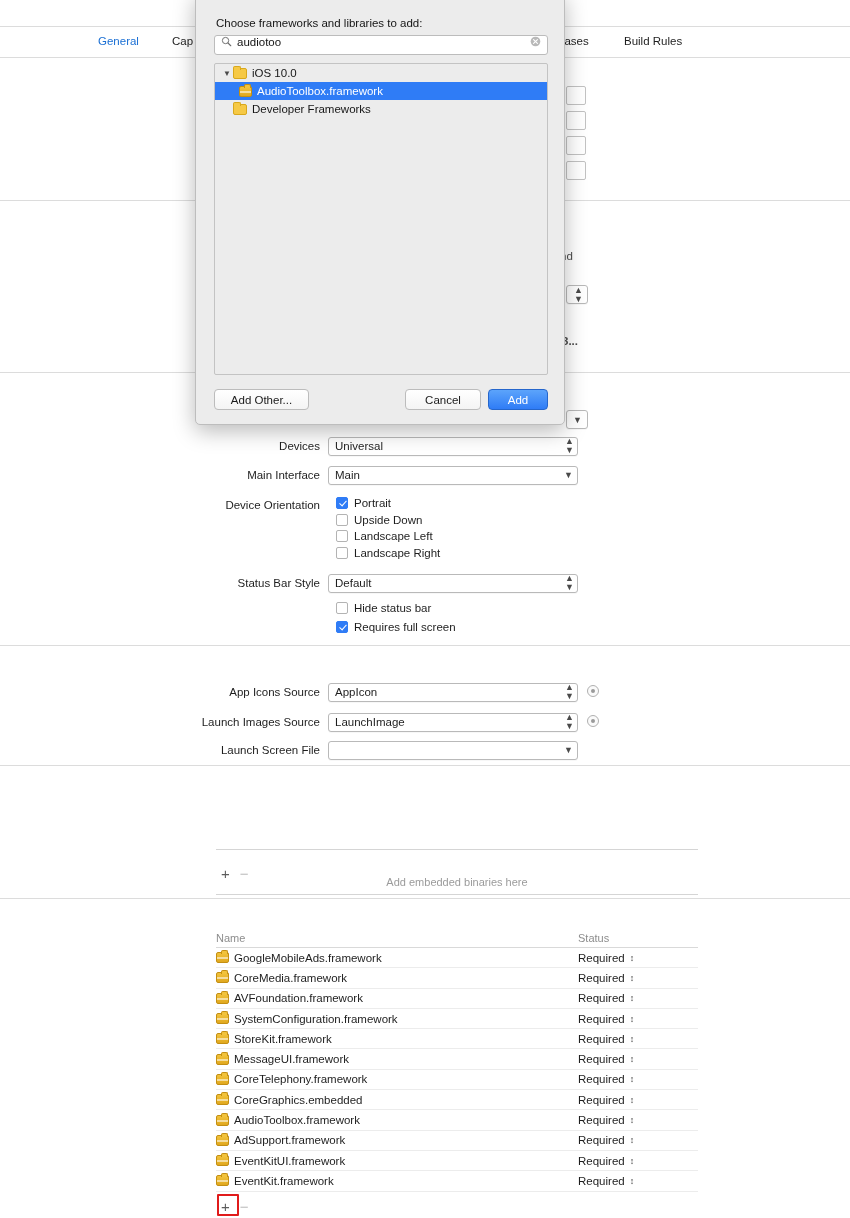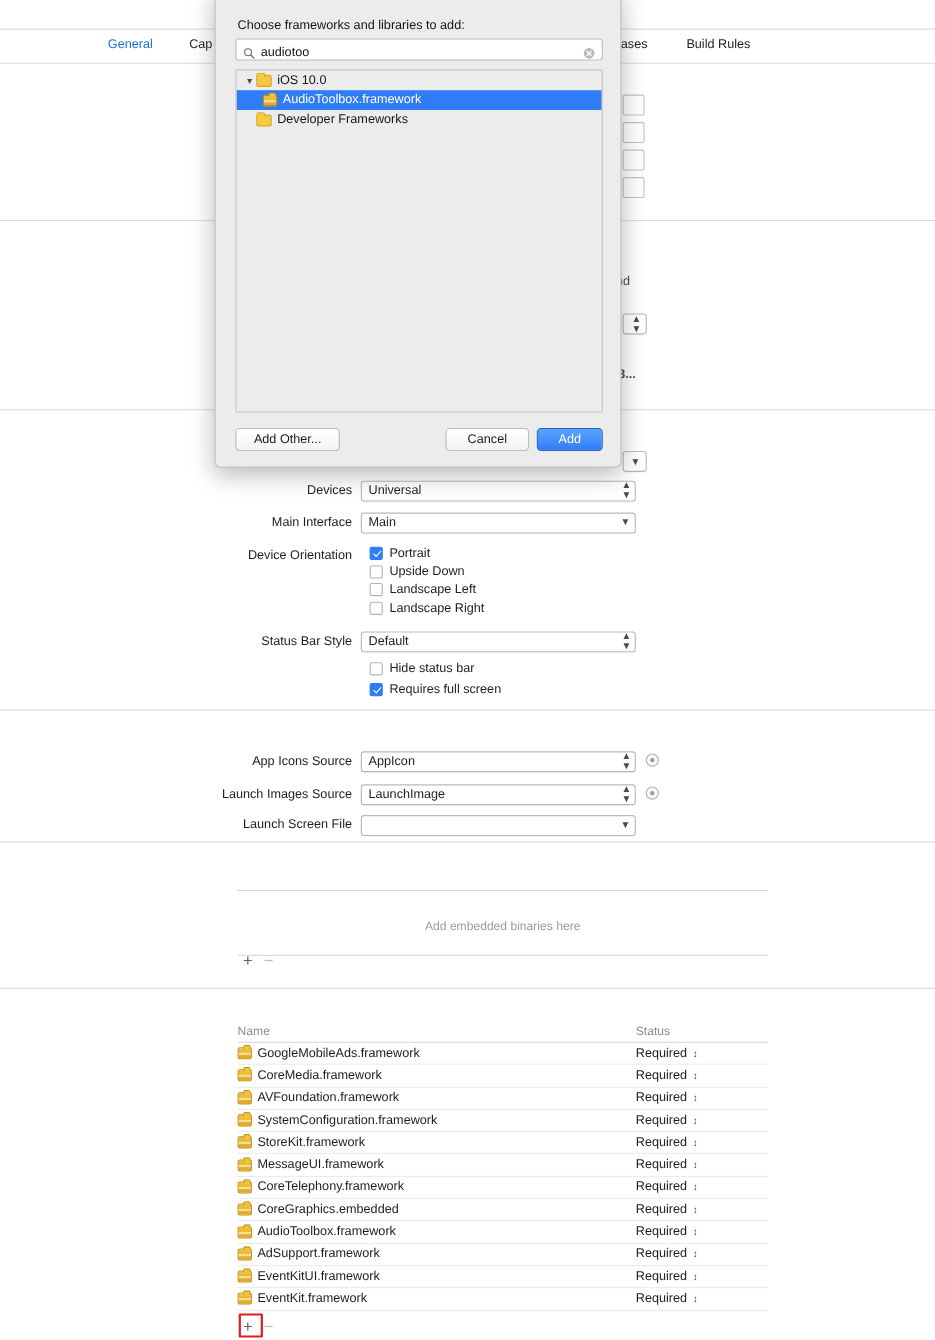--- a/index.html
+++ b/index.html
@@ -163,21 +163,21 @@
     box-shadow: 0 6px 22px rgba(0,0,0,0.28);
   }
   .sheet-title {
     position: absolute; left: 20px; top: 24px;
     font-size: 11.5px; color: #151515;
   }
   .search-wrap {
     position: absolute; left: 18px; top: 42px;
     width: 334px; height: 20px;
     background: #fff; border: 1px solid #bcbcbc; border-radius: 3px;
-    display: flex; align-items: flex-end; padding: 0 6px;
+    display: flex; align-items: flex-start; padding: 0 6px;
   }
   .search-ico { flex: none; width: 11px; height: 11px; margin-right: 5px; }
   .search-val { flex: 1; font-size: 11.5px; color: #141414; }
   .clear-ico { flex: none; width: 11px; height: 11px; }
 
   .outline {
     position: absolute; left: 18px; top: 70px;
     width: 334px; height: 312px;
     background: #ececec;
     border: 1px solid #c3c3c3; border-radius: 2px;
@@ -334,21 +334,21 @@
       <div class="fctl">
         <div class="combo" style="width:250px">
           <span></span>
           <span class="caret">▼</span>
         </div>
       </div>
     </div>
 
     <div class="hr-full" style="top:765px"></div>
 
-    <div class="dropzone" style="top:809px; height:60px;">
+    <div class="dropzone" style="top:849px; height:46px;">
       <div class="hint">Add embedded binaries here</div>
     </div>
     <div class="plusminus" style="left:221px; top:866px;">
       <span>+</span>
       <span class="pm-dim">−</span>
     </div>
 
     <div class="hr-full" style="top:898px"></div>
 
     <div class="tbl" style="top:928px">

